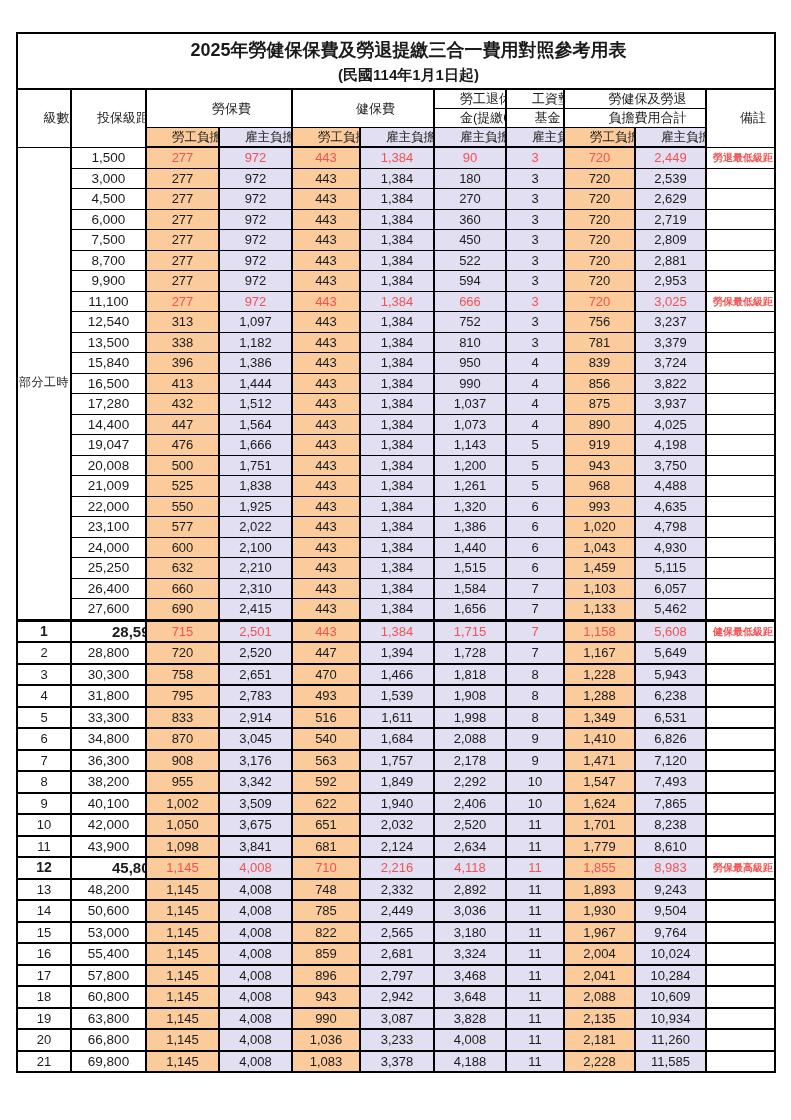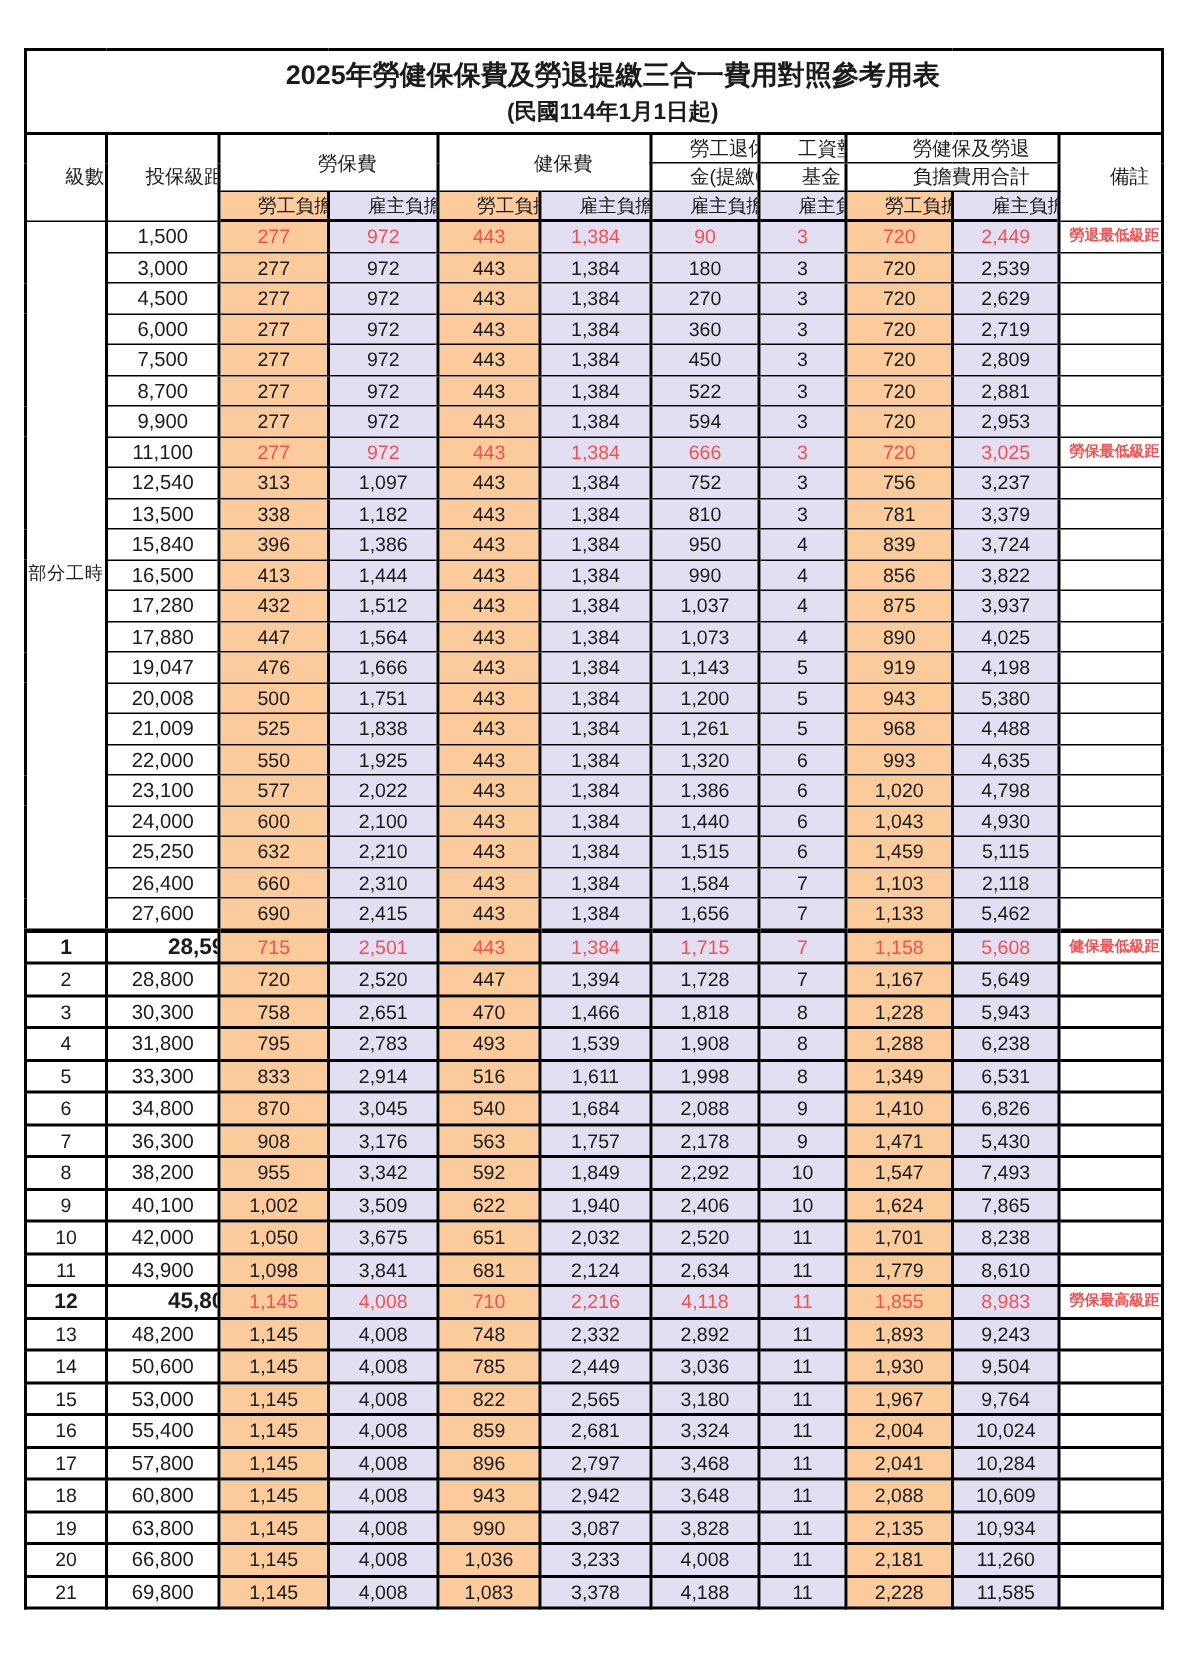--- a/index.html
+++ b/index.html
@@ -238,21 +238,21 @@
           <td class="val e">1,512</td>
           <td class="val w">443</td>
           <td class="val e">1,384</td>
           <td class="val e">1,037</td>
           <td class="val e">4</td>
           <td class="val w">875</td>
           <td class="val e">3,937</td>
           <td class="remark-cell"></td>
         </tr>
         <tr class="part-row">
-          <td class="bracket-cell">17,880</td>
+          <td class="bracket-cell">14,400</td>
           <td class="val w">447</td>
           <td class="val e">1,564</td>
           <td class="val w">443</td>
           <td class="val e">1,384</td>
           <td class="val e">1,073</td>
           <td class="val e">4</td>
           <td class="val w">890</td>
           <td class="val e">4,025</td>
           <td class="remark-cell"></td>
         </tr>
@@ -270,21 +270,21 @@
         </tr>
         <tr class="part-row">
           <td class="bracket-cell">20,008</td>
           <td class="val w">500</td>
           <td class="val e">1,751</td>
           <td class="val w">443</td>
           <td class="val e">1,384</td>
           <td class="val e">1,200</td>
           <td class="val e">5</td>
           <td class="val w">943</td>
-          <td class="val e">5,380</td>
+          <td class="val e">3,750</td>
           <td class="remark-cell"></td>
         </tr>
         <tr class="part-row">
           <td class="bracket-cell">21,009</td>
           <td class="val w">525</td>
           <td class="val e">1,838</td>
           <td class="val w">443</td>
           <td class="val e">1,384</td>
           <td class="val e">1,261</td>
           <td class="val e">5</td>
@@ -342,21 +342,21 @@
         </tr>
         <tr class="part-row">
           <td class="bracket-cell">26,400</td>
           <td class="val w">660</td>
           <td class="val e">2,310</td>
           <td class="val w">443</td>
           <td class="val e">1,384</td>
           <td class="val e">1,584</td>
           <td class="val e">7</td>
           <td class="val w">1,103</td>
-          <td class="val e">2,118</td>
+          <td class="val e">6,057</td>
           <td class="remark-cell"></td>
         </tr>
         <tr class="part-row">
           <td class="bracket-cell">27,600</td>
           <td class="val w">690</td>
           <td class="val e">2,415</td>
           <td class="val w">443</td>
           <td class="val e">1,384</td>
           <td class="val e">1,656</td>
           <td class="val e">7</td>
@@ -445,21 +445,21 @@
         <tr class="num-row">
           <td class="level-cell">7</td>
           <td class="bracket-cell">36,300</td>
           <td class="val w">908</td>
           <td class="val e">3,176</td>
           <td class="val w">563</td>
           <td class="val e">1,757</td>
           <td class="val e">2,178</td>
           <td class="val e">9</td>
           <td class="val w">1,471</td>
-          <td class="val e">5,430</td>
+          <td class="val e">7,120</td>
           <td class="remark-cell"></td>
         </tr>
         <tr class="num-row">
           <td class="level-cell">8</td>
           <td class="bracket-cell">38,200</td>
           <td class="val w">955</td>
           <td class="val e">3,342</td>
           <td class="val w">592</td>
           <td class="val e">1,849</td>
           <td class="val e">2,292</td>

